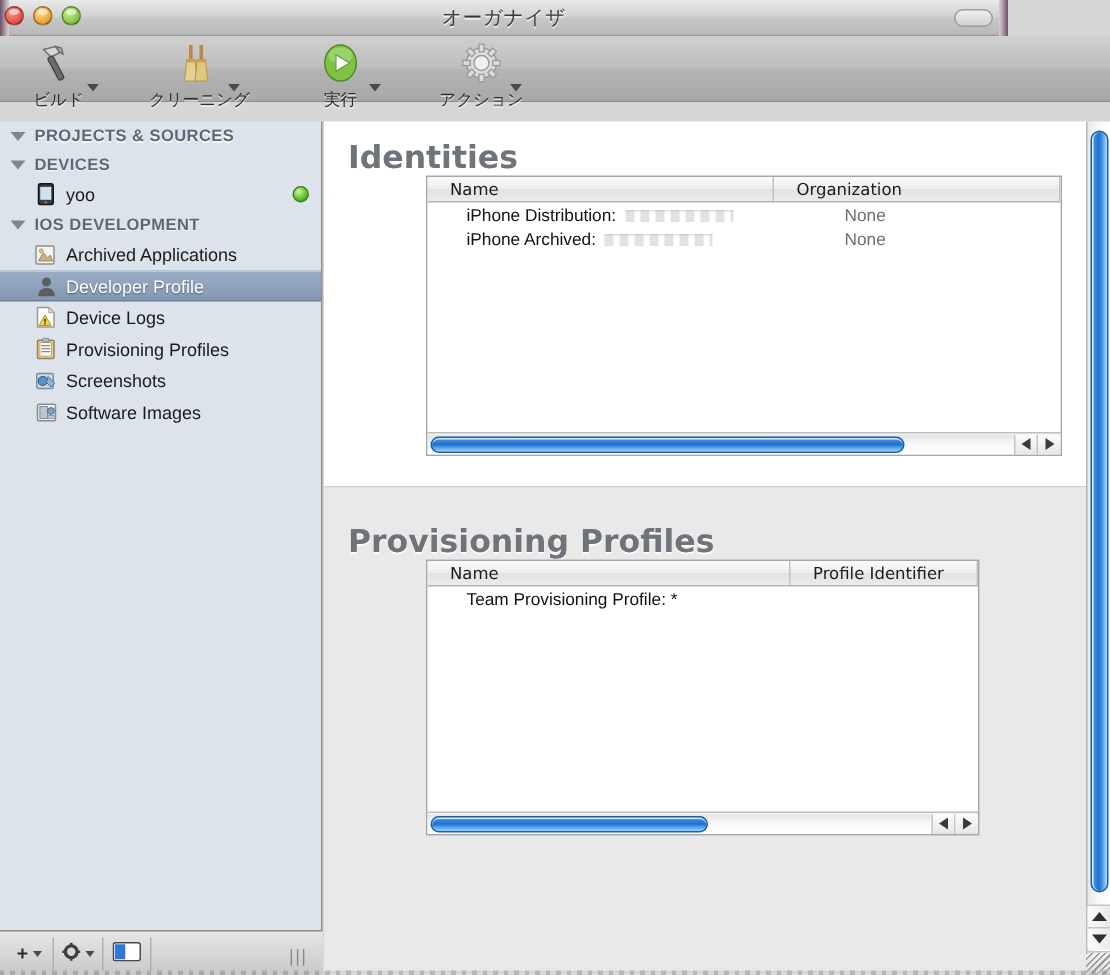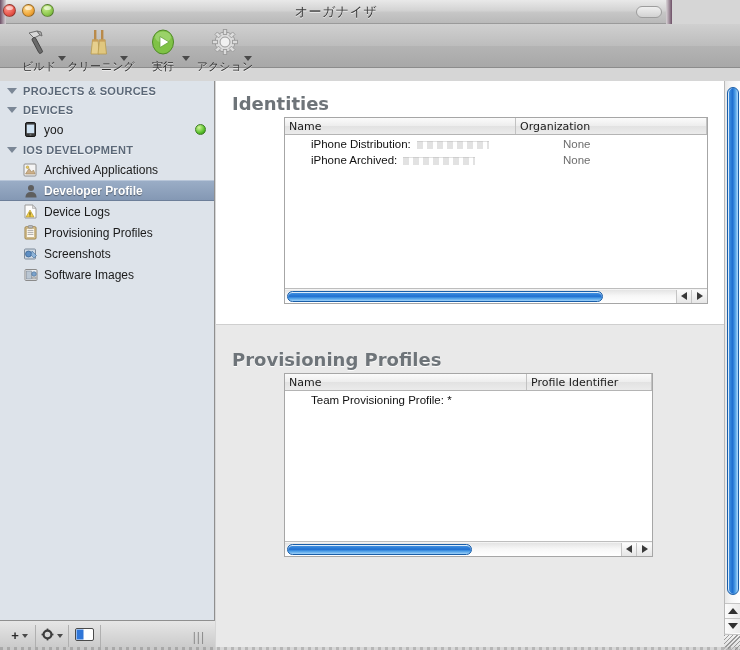--- a/index.html
+++ b/index.html
@@ -55,21 +55,21 @@
     background: #7c5a72;
   }
   .title-corner-l { left: 0; background: linear-gradient(to right, #6d4f66, #cfc8cd 90%); }
   .title-corner-r { right: 0; background: linear-gradient(to left, #6d4f66, #cfc8cd 90%); }
 
   
   .toolbar {
     position: absolute; left: 0; top: 24px; width: 740px; height: 44px;
     background: linear-gradient(to bottom, #d0d0d0 0%, #bdbdbd 50%, #b4b4b4 51%, #a8a8a8 100%);
     border-bottom: 1px solid #8c8c8c;
-    display: flex; align-items: flex-start; padding-left: 8px;
+    display: flex; align-items: flex-start; padding-left: 8px; gap: 32px;
   }
   .tb-item {
     width: 62px; height: 54px; position: relative;
     display: flex; flex-direction: column; align-items: center; justify-content: flex-start;
     padding-top: 2px;
   }
   .tb-icon { height: 32px; display: flex; align-items: center; justify-content: center; position: relative; }
   .tb-label {
     font-size: 11px; color: #2f2f2f;
     font-family: "DejaVu Sans", "Liberation Sans", sans-serif;
@@ -107,21 +107,21 @@
   .sb-row {
     display: flex; align-items: center; height: 21px;
     padding-left: 22px; color: #1a1a1a; position: relative;
   }
   .sb-row.selected {
     background: linear-gradient(to bottom, #9aadc6 0%, #8498b4 100%);
     border-top: 1px solid #b7c5d8;
     border-bottom: 1px solid #6d7f99;
     color: #ffffff;
     text-shadow: 0 1px 1px rgba(0,0,0,0.45);
-    font-weight: bold;
+    font-weight: normal;
   }
   .sb-icon {
     width: 17px; height: 16px; margin-right: 5px;
     display: inline-flex; align-items: center; justify-content: center;
     flex: 0 0 auto;
   }
   .sb-label { white-space: nowrap; }
   .dot-status {
     position: absolute; right: 8px; top: 5px;
     width: 11px; height: 11px; border-radius: 50%;
@@ -151,21 +151,21 @@
     position: absolute; right: 10px; top: 9px;
     color: #8a8a8a; font-size: 12px; letter-spacing: 1px;
   }
 
   
   .content {
     position: absolute; left: 216px; top: 81px; right: 16px; bottom: 0;
     background: #ffffff; overflow: hidden;
   }
   .sec-title {
-    font-size: 18px; font-weight: bold; color: #6e7479;
+    font-size: 21px; font-weight: bold; color: #6e7479;
     font-family: "DejaVu Sans", "Liberation Sans", sans-serif;
     text-shadow: 0 1px 0 rgba(255,255,255,0.9);
   }
   .panel-identities {
     position: absolute; left: 0; top: 0; right: 0; height: 243px; background: #ffffff;
   }
   .panel-profiles {
     position: absolute; left: 0; top: 243px; right: 0; bottom: 0; background: #e9e9e9;
     border-top: 1px solid #ffffff;
   }
@@ -180,21 +180,21 @@
     border: 1px solid #a6a6a6;
     overflow: hidden;
   }
   .thead {
     display: flex; height: 17px;
     background: linear-gradient(to bottom, #fbfbfb 0%, #ededed 50%, #e2e2e2 51%, #ebebeb 100%);
     border-bottom: 1px solid #b4b4b4;
     font-size: 11px; color: #1a1a1a;
   }
   .th {
-    display: flex; align-items: center; padding-left: 4px;
+    display: flex; align-items: center; padding-left: 15px;
     border-right: 1px solid #c2c2c2; height: 100%;
     font-family: "DejaVu Sans", "Liberation Sans", sans-serif;
   }
   .tbody { position: absolute; left: 0; right: 0; top: 18px; bottom: 0; background: #fff; }
   .trow { display: flex; height: 16px; align-items: center; font-size: 11.5px; color: #111; }
   .td { padding-left: 5px; overflow: hidden; white-space: nowrap; margin-left: 21px; }
   .td.muted { color: #6e6e6e; }
   .redacted {
     display: inline-block; width: 72px; height: 8px; vertical-align: middle;
     margin-left: 6px;

